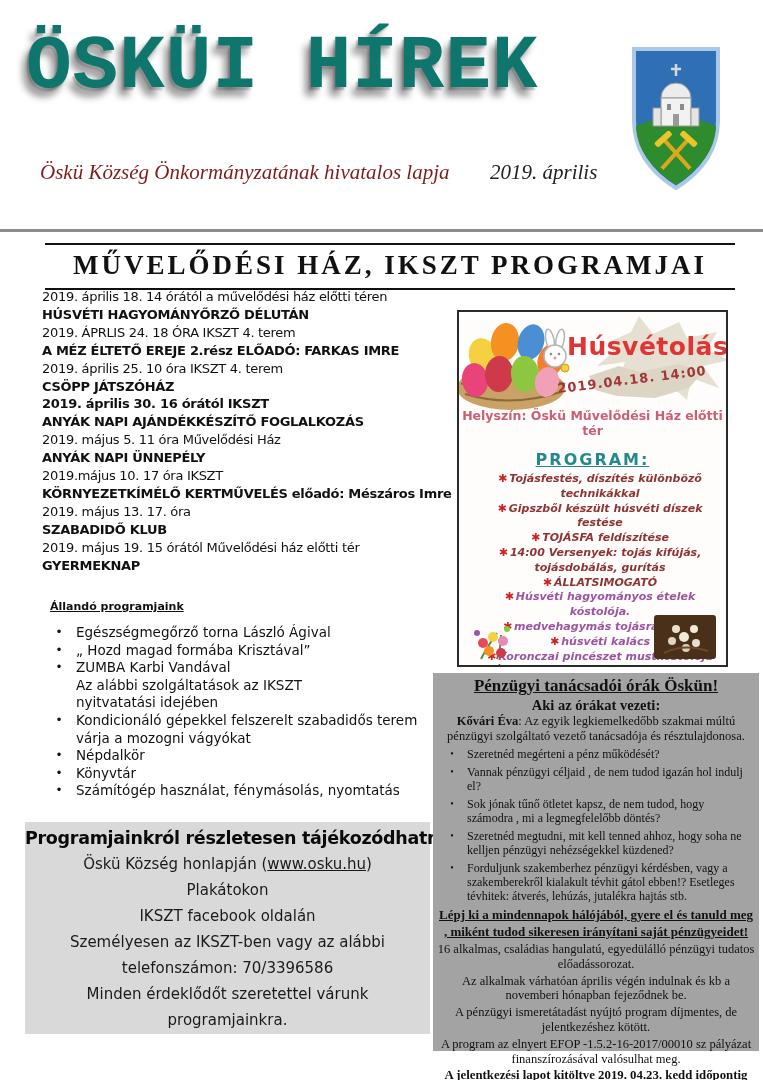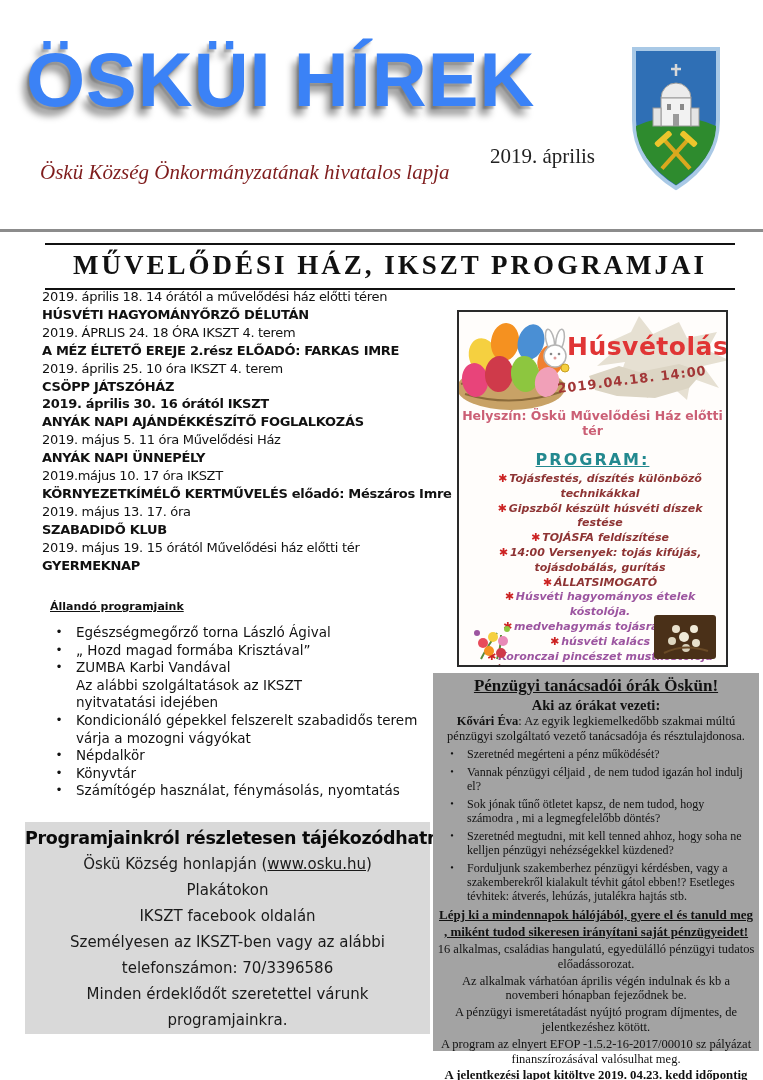--- a/index.html
+++ b/index.html
@@ -1,30 +1,30 @@
 <!DOCTYPE html>
 <html><head>
 <meta charset="utf-8">
 <style>
   * { margin:0; padding:0; box-sizing:border-box; }
   html,body { width:763px; height:1080px; }
   body { font-family:"DejaVu Sans", sans-serif; background:#fff; position:relative; overflow:hidden; }
 
   
   .masthead-title{
-    position:absolute; left:26px; top:36px; width:600px;
-    font-family:Liberation Sans, sans-serif; font-weight:bold; font-size:76px;
-    color:#3b82f6; letter-spacing:1px; white-space:nowrap;
+    position:absolute; left:26px; top:24px; width:600px;
+    font-family:Liberation Mono, monospace; font-weight:bold; font-size:76px;
+    color:#0f766e; letter-spacing:1px; white-space:nowrap;
     text-shadow:-6px 9px 7px rgba(0,0,0,0.40), -2px 3px 2px rgba(0,0,0,0.25);
   }
   .arms{ position:absolute; left:630px; top:46px; width:92px; height:146px; }
   .masthead-sub{ position:absolute; left:40px; top:160px; font-family:"Liberation Serif", serif;
     font-style:italic; font-size:21px; color:#7f1d1d; }
-  .masthead-date{ position:absolute; left:490px; top:144px; font-family:"Liberation Serif", serif;
-    font-size:21px; color:#222; }
+  .masthead-date{ position:absolute; left:490px; top:160px; font-family:"Liberation Serif", serif;
+    font-style:italic; font-size:21px; color:#222; }
   .rule-gray{ position:absolute; left:0; top:229px; width:763px; height:3px; background:#8c8c8c; }
   .rule-black{ position:absolute; left:45px; width:690px; height:2px; background:#111; }
   .r1{ top:243px; } .r2{ top:288px; }
   .section-title{ position:absolute; left:45px; top:250px; width:690px; text-align:center;
     font-family:"Liberation Serif", serif; font-weight:bold; font-size:27px; letter-spacing:3px; color:#111; }
 
   
   .events{ position:absolute; left:42px; top:288px; width:420px; }
   .ev-line{ font-size:13px; line-height:17.9px; letter-spacing:-0.3px; white-space:nowrap; color:#111; }
   .ev-line .b{ font-weight:bold; }

